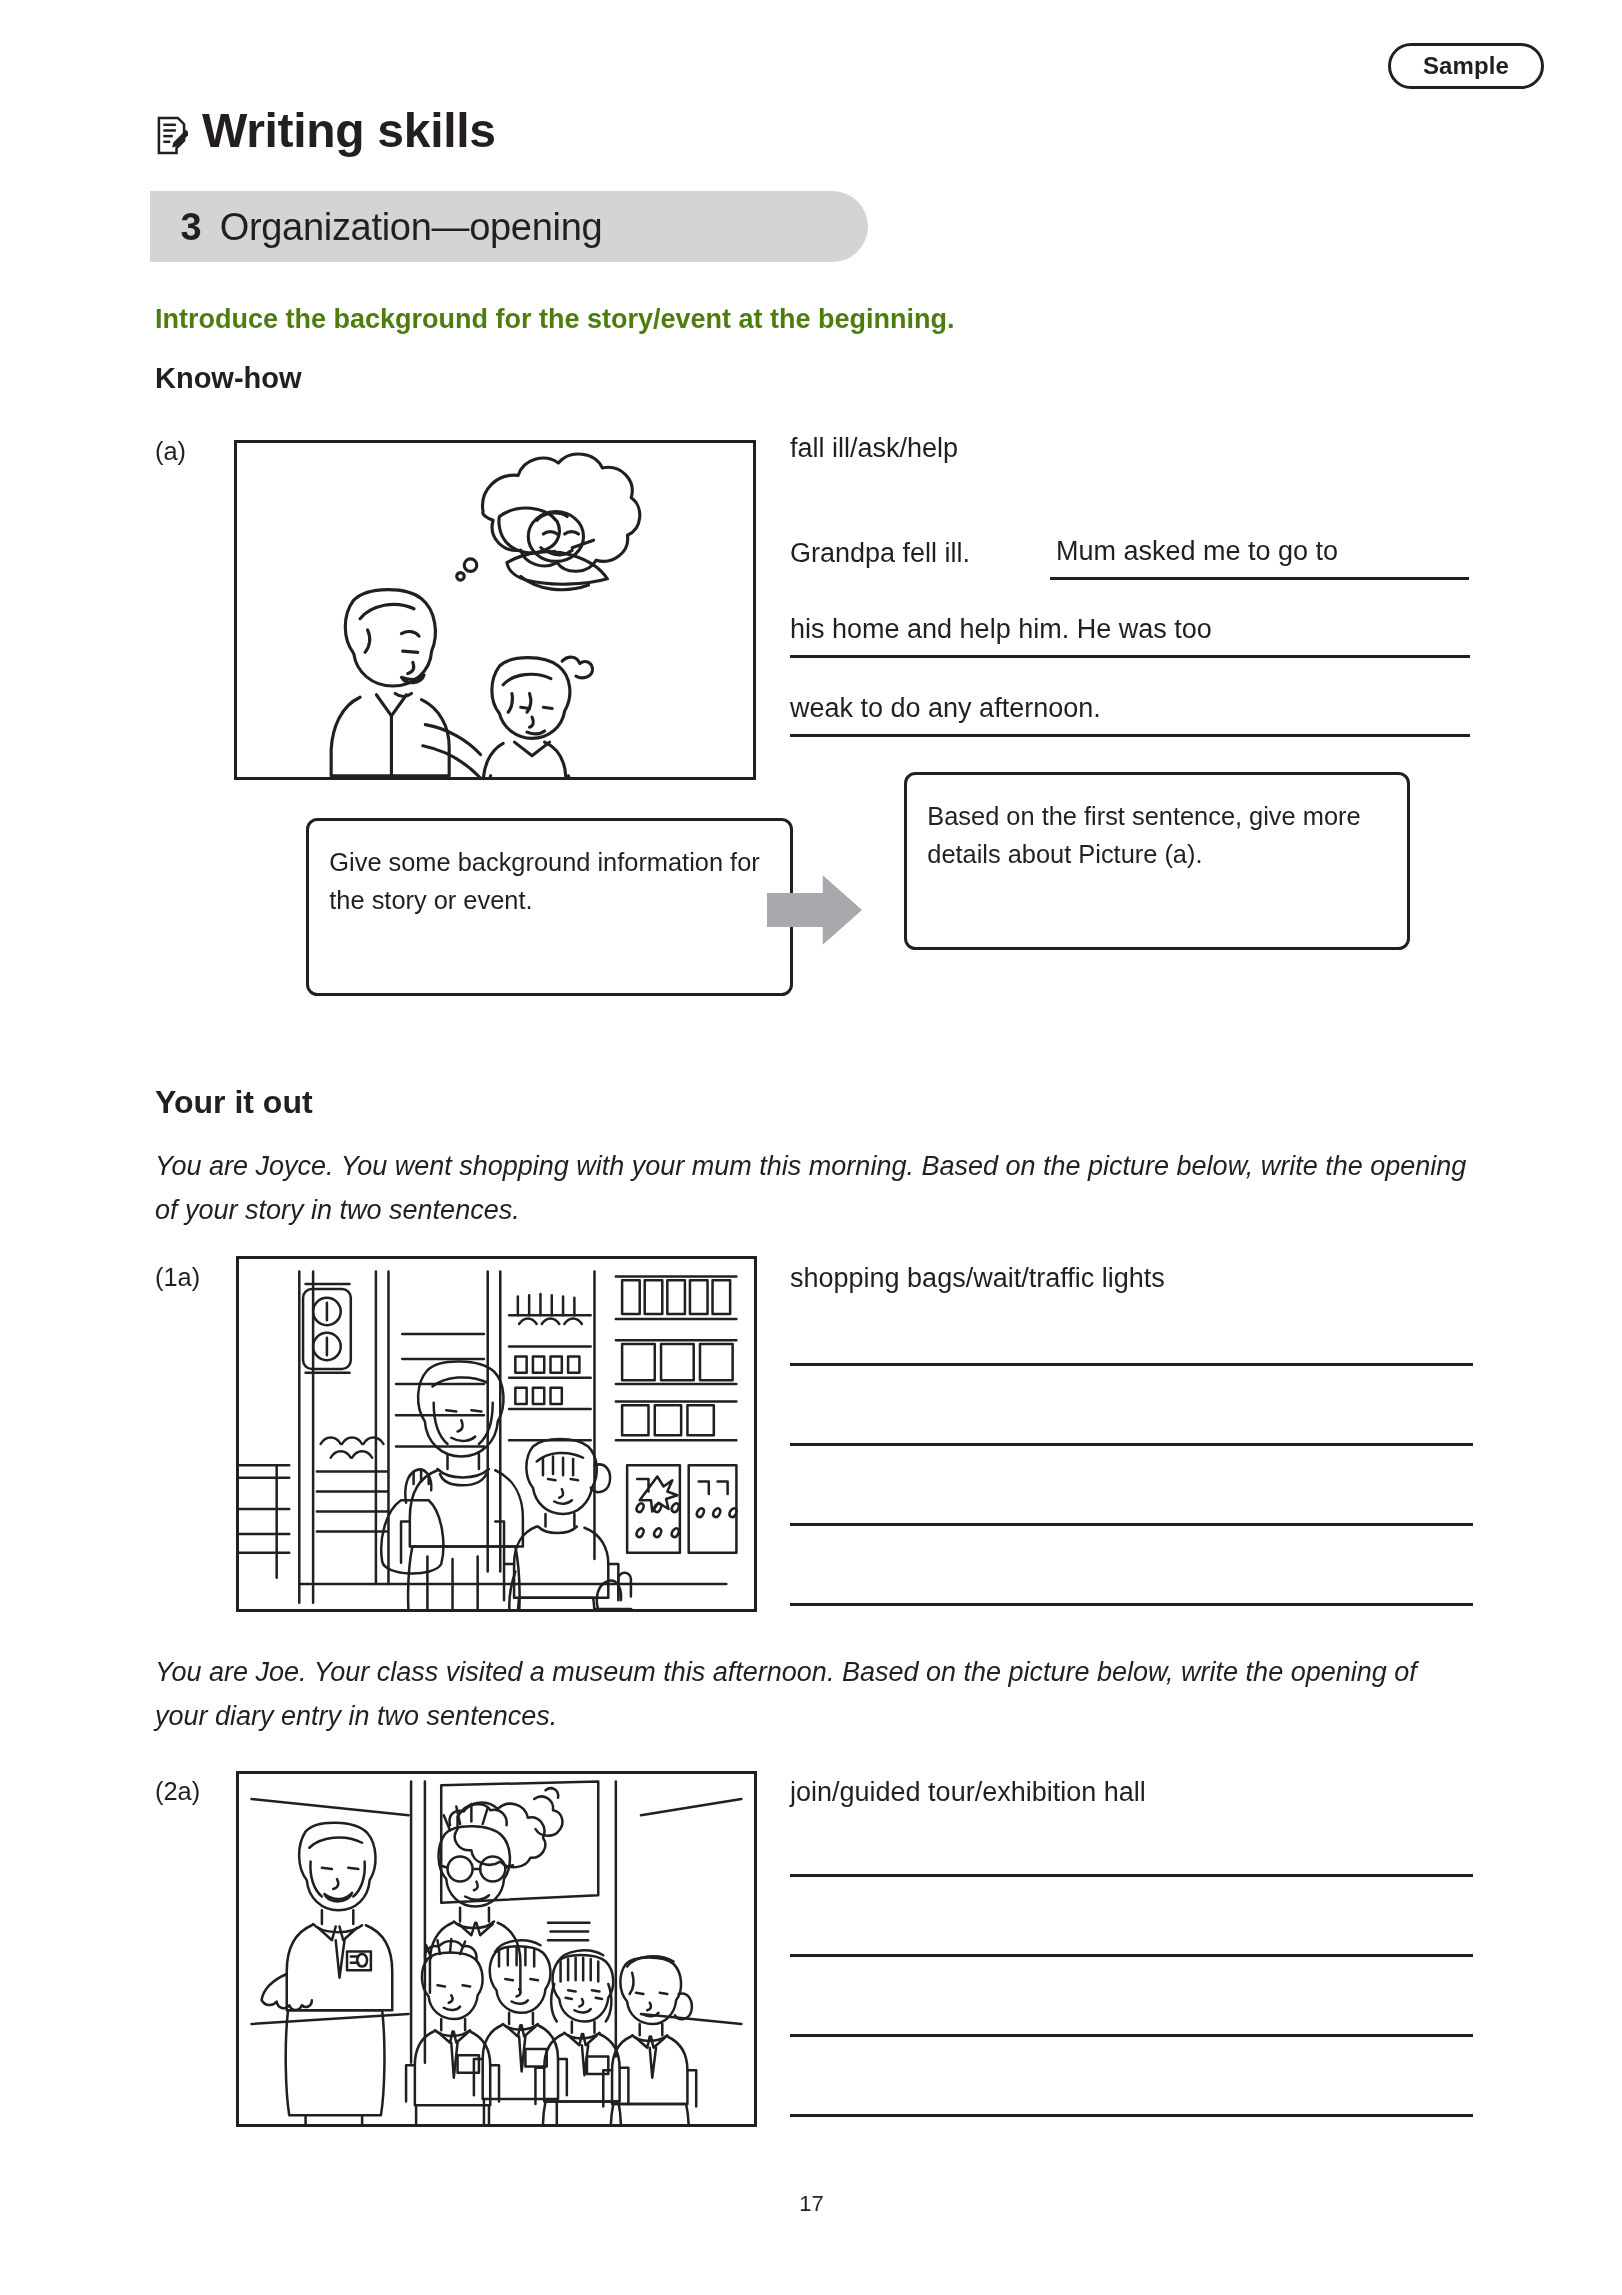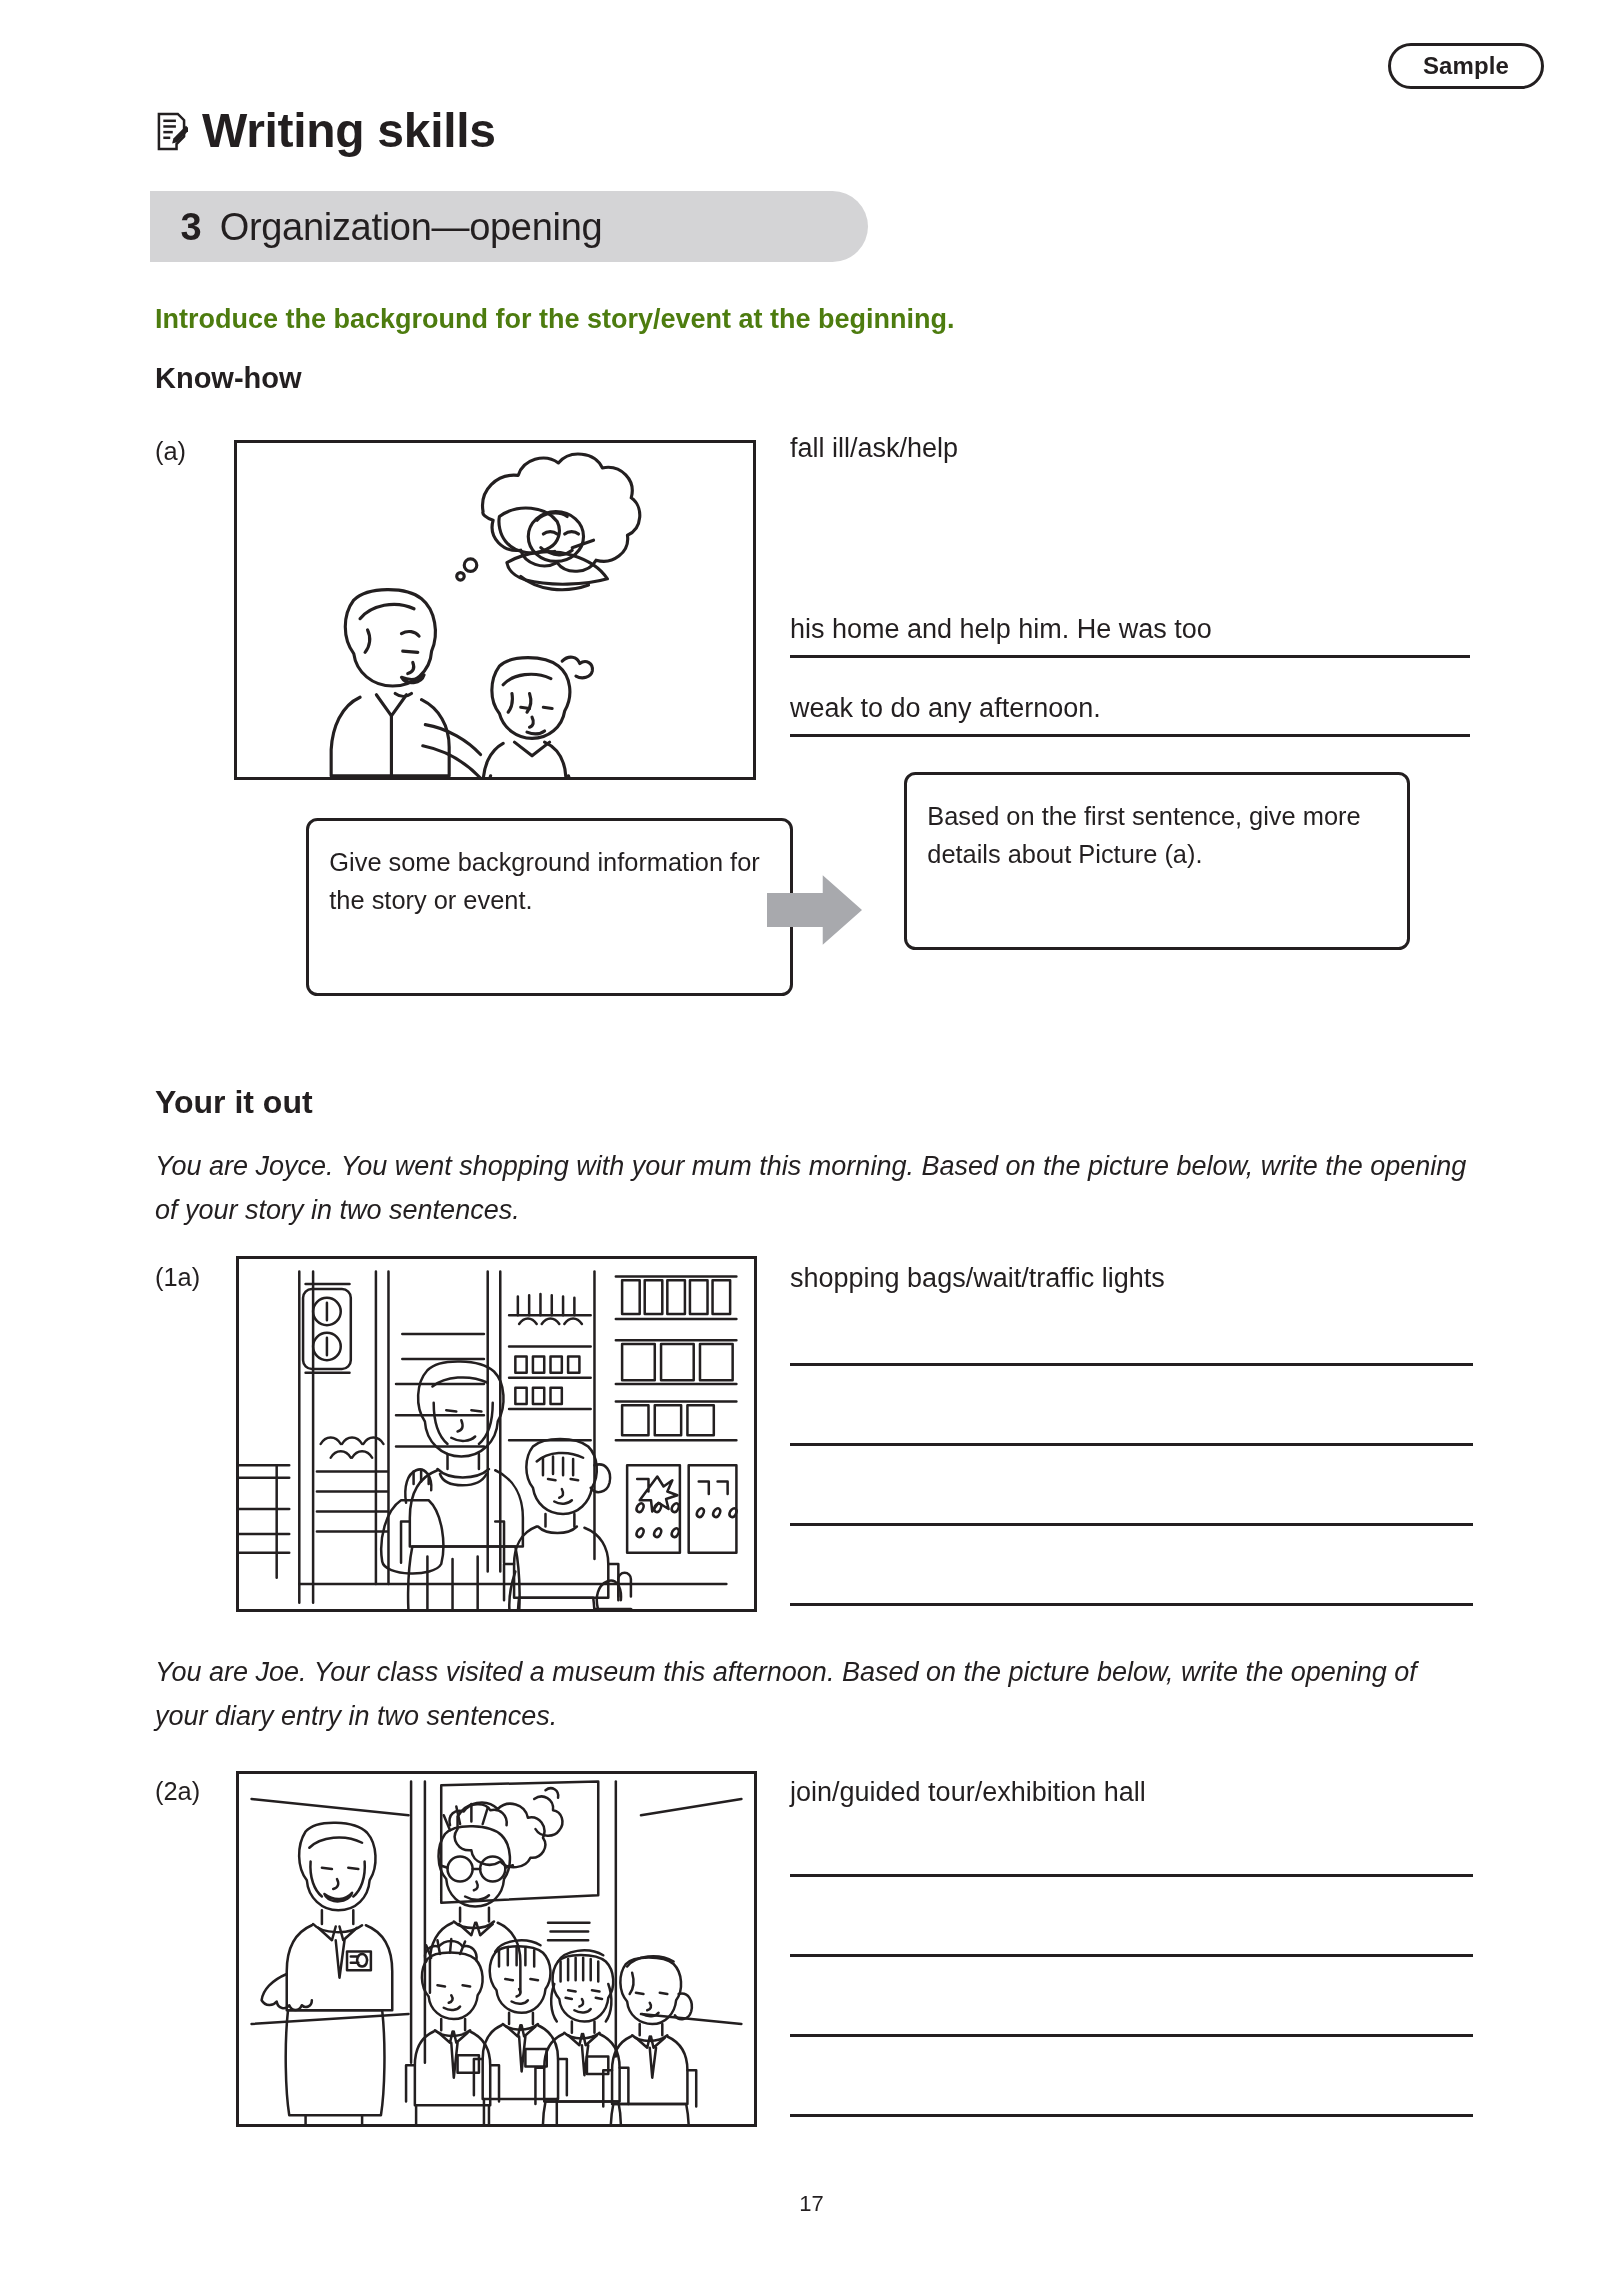--- a/index.html
+++ b/index.html
@@ -41,21 +41,21 @@
     letter-spacing: 0.1px;
     color: #231f20;
   }
 
   
   .main-heading {
     position: absolute;
     top: 107px;
     left: 155px;
     display: flex;
-    align-items: center;
+    align-items: flex-end;
     gap: 14px;
   }
   .doc-pencil-icon {
     width: 33px;
     height: 39px;
     display: block;
   }
   .main-heading h1 {
     margin: 0;
     font-size: 48px;
@@ -311,20 +311,25 @@
         <path d="M442 480 l28 22 l28 -22"></path>
         <path d="M404 534 l-14 46"></path>
         <path d="M528 534 l14 46"></path>
         <path d="M430 560 v40 M448 562 v38 M466 562 v38 M484 562 v38 M502 560 v40"></path>
       </g>
     </svg>
   </div>
 
   <div class="cue-a">fall ill/ask/help</div>
 
+  <div class="ans-row" style="top:501px;">
+    <span class="prefix" style="position:absolute; left:0; bottom:11.4px;">Grandpa fell ill.</span>
+    <span class="written" style="position:absolute; left:266px; bottom:12.7px;">Mum asked me to go to</span>
+    <div class="ans-underline" style="left:260px; width:419px;"></div>
+  </div>
 
   <div class="ans-row" style="top:579px;">
     <span class="written" style="position:absolute; left:0; bottom:12.7px;">his home and help him. He was too</span>
     <div class="ans-underline" style="left:0; width:680px;"></div>
   </div>
 
   <div class="ans-row" style="top:658px;">
     <span class="written" style="position:absolute; left:0; bottom:12.7px;">weak to do any afternoon.</span>
     <div class="ans-underline" style="left:0; width:680px;"></div>
   </div>

